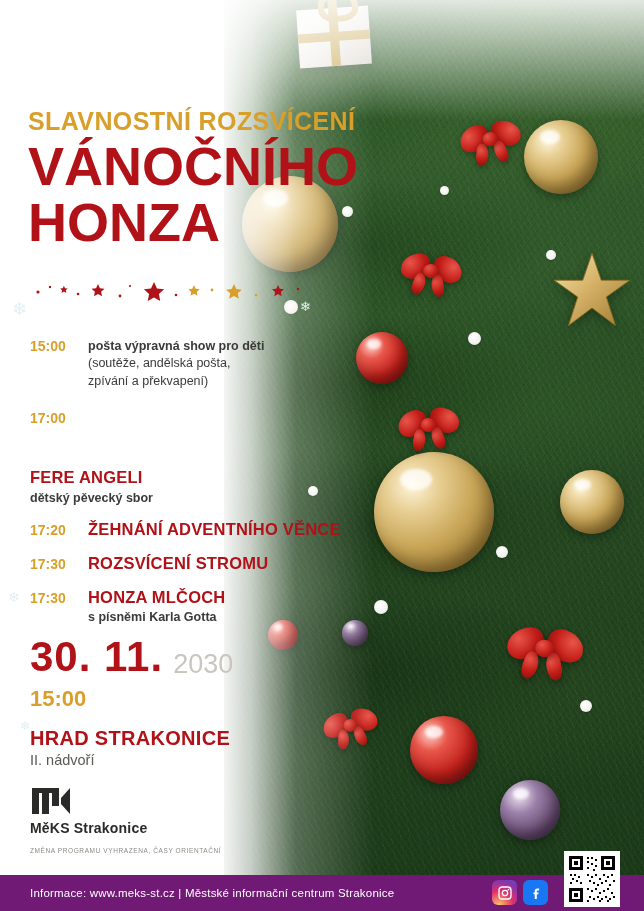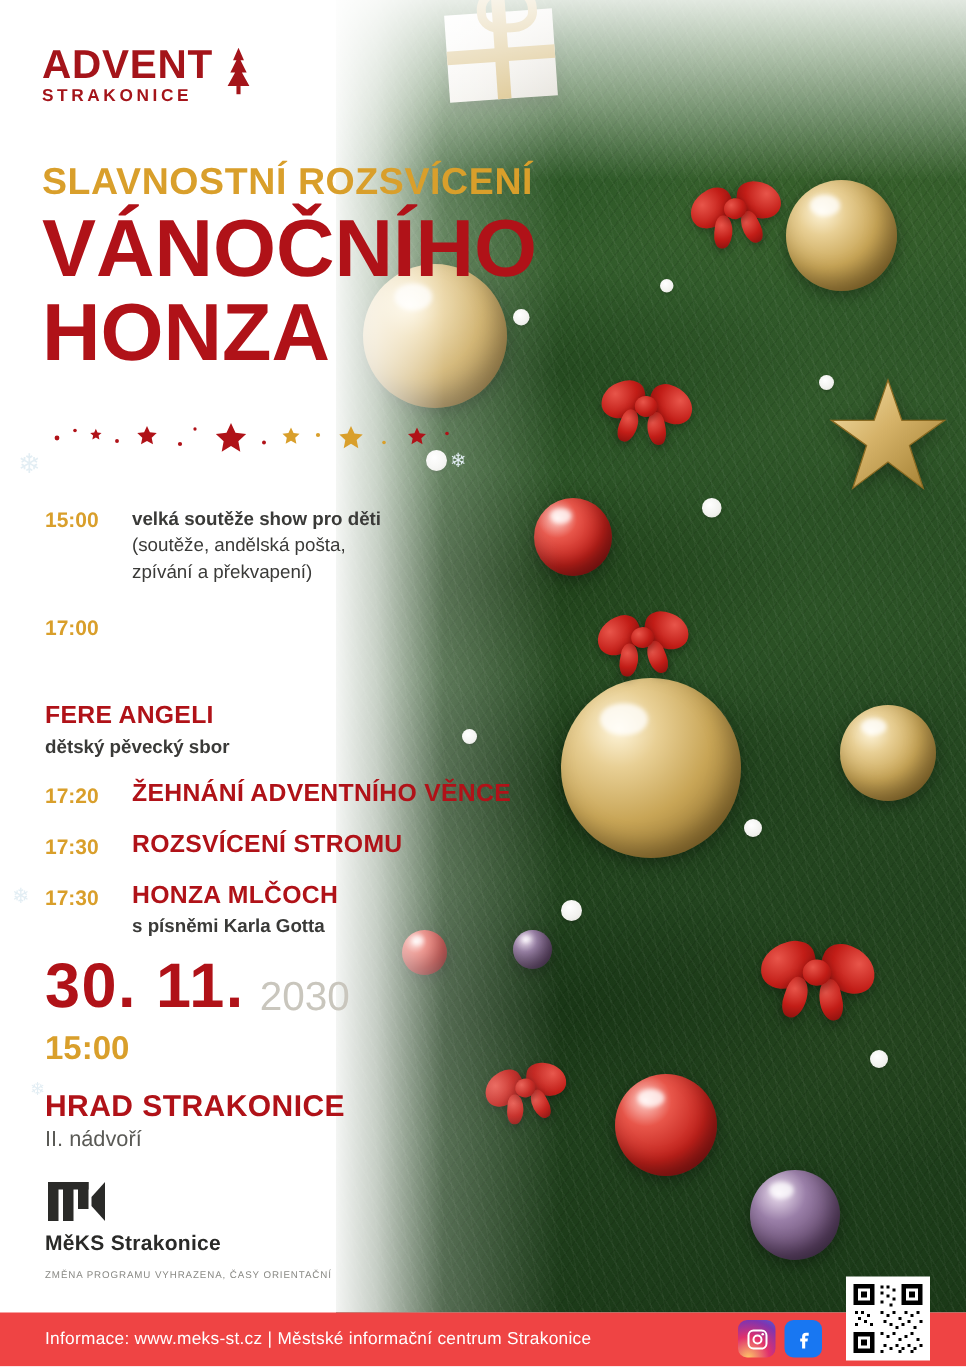--- a/index.html
+++ b/index.html
@@ -336,21 +336,21 @@
     font-size: 18px;
     line-height: 1;
     user-select: none;
   }
 
   
   .footer {
     position: absolute;
     left: 0; right: 0; bottom: 0;
     height: 36px;
-    background: #ef4444;
+    background: #701a75;
     display: flex;
     align-items: center;
   }
   .footer-text {
     color: #ffffff;
     font-size: 11.5px;
     margin-left: 30px;
     letter-spacing: .2px;
   }
   .social {
@@ -490,33 +490,20 @@
     <div class="shade-top"></div>
   </div>
 
   <div class="content">
 
     <div class="flake" style="left:12px; top:300px;">❄</div>
     <div class="flake" style="left:8px;  top:590px; font-size:14px;">❄</div>
     <div class="flake" style="left:300px; top:300px; font-size:13px;">❄</div>
     <div class="flake" style="left:20px; top:720px; font-size:12px;">❄</div>
 
-    <div class="brand">
-      <div class="brand-text">
-        <div class="brand-advent">ADVENT</div>
-        <div class="brand-strakonice">STRAKONICE</div>
-      </div>
-      <div class="brand-tree">
-        <svg viewBox="0 0 24 44" width="22" height="40" aria-hidden="true">
-          <path d="M12 1 L16 10 L13.5 10 L18 19 L14.5 19 L20 29 L4 29 L9.5 19 L6 19 L10.5 10 L8 10 Z" fill="#a4141a"></path>
-          <rect x="10.5" y="29" width="3" height="6" fill="#a4141a"></rect>
-          <path d="M12 36 l1.6 3.6 L17 40 l-2.6 2.2 .7 3.4 L12 43.8 L8.9 45.6 l.7-3.4 L7 40 l3.4-.4 Z" fill="#a4141a" transform="translate(0,-6) scale(0.62) translate(7,4)"></path>
-        </svg>
-      </div>
-    </div>
 
     <div class="heading">
       <p class="h-small">SLAVNOSTNÍ ROZSVÍCENÍ</p>
       <p class="h-big">VÁNOČNÍHO</p>
       <p class="h-big">HONZA</p>
     </div>
 
     <div class="stars-divider">
       <svg viewBox="0 0 270 26" width="270" height="26" aria-hidden="true">
         <g fill="#b01218">
@@ -541,21 +528,21 @@
           <circle cx="264" cy="11" r="1.2"></circle>
         </g>
       </svg>
     </div>
 
     <div class="programme">
 
       <div class="prog-row">
         <div class="prog-time">15:00</div>
         <div>
-          <div class="prog-sub">velká soutěže show pro děti</div>
+          <div class="prog-sub">pošta výpravná show pro děti</div>
           <div class="prog-note">(soutěže, andělská pošta,</div>
           <div class="prog-note">zpívání a překvapení)</div>
         </div>
       </div>
 
       <div class="prog-row" style="margin-top:18px;flex-direction:column;">
         <div class="prog-time">17:00</div>
         <div>
           <div class="prog-title">FERE ANGELI</div>
           <div class="prog-sub">dětský pěvecký sbor</div>

